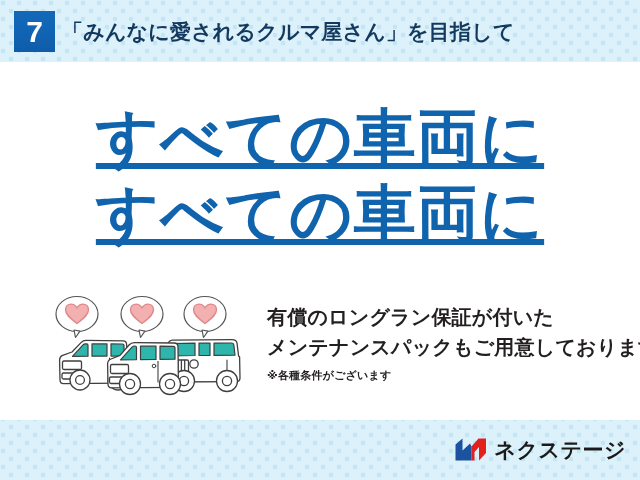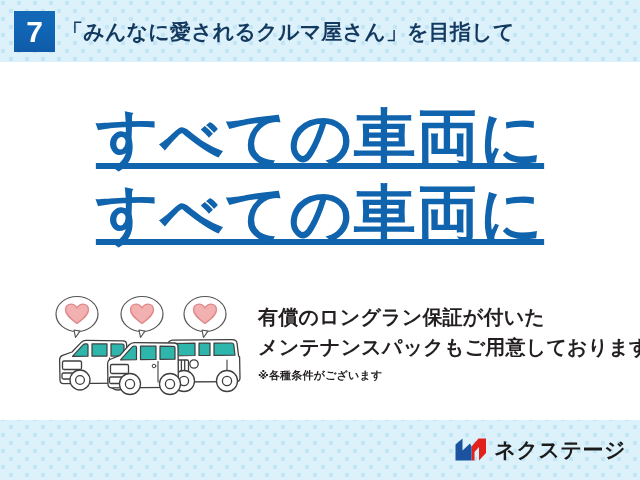--- a/index.html
+++ b/index.html
@@ -104,20 +104,21 @@
   #body-copy {
     position: absolute;
     left: 258px; top: 8px;
     width: 372px;
     color: #231f20;
   }
   .copy-line {
     display: block;
     white-space: nowrap;
     font-weight: bold;
+    margin-left: 9px;
   }
   .copy-line.big {
     font-size: 20px;
     line-height: 30px;
     letter-spacing: 0.2px;
   }
   .copy-line.small {
     font-size: 11px;
     line-height: 27px;
     letter-spacing: 0.2px;

